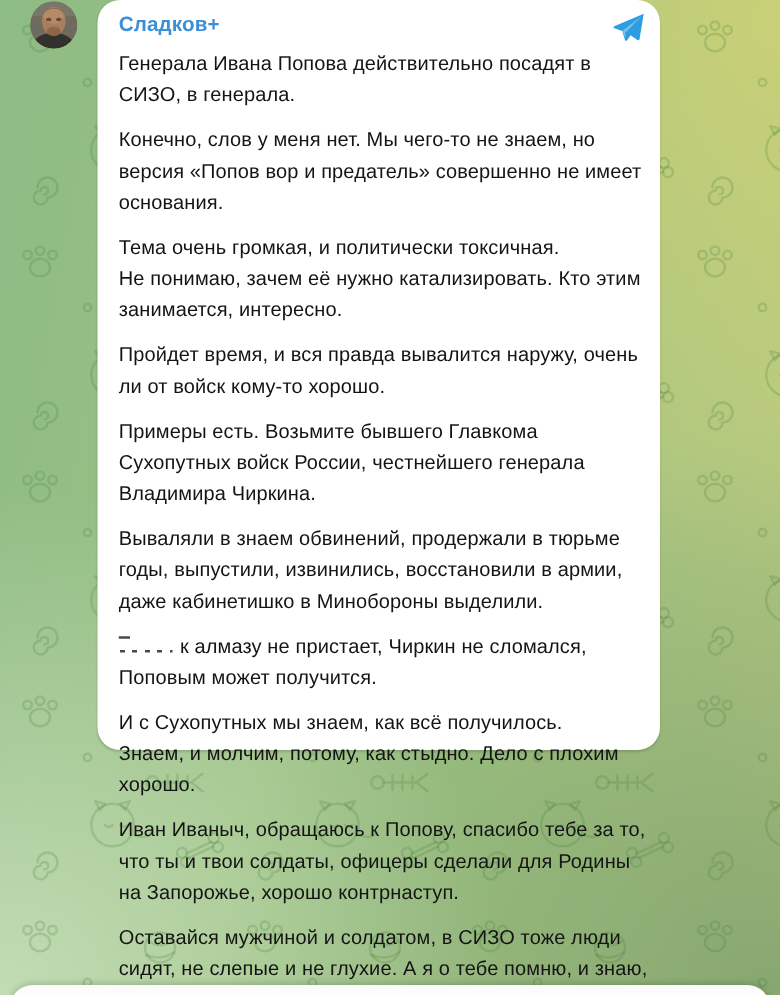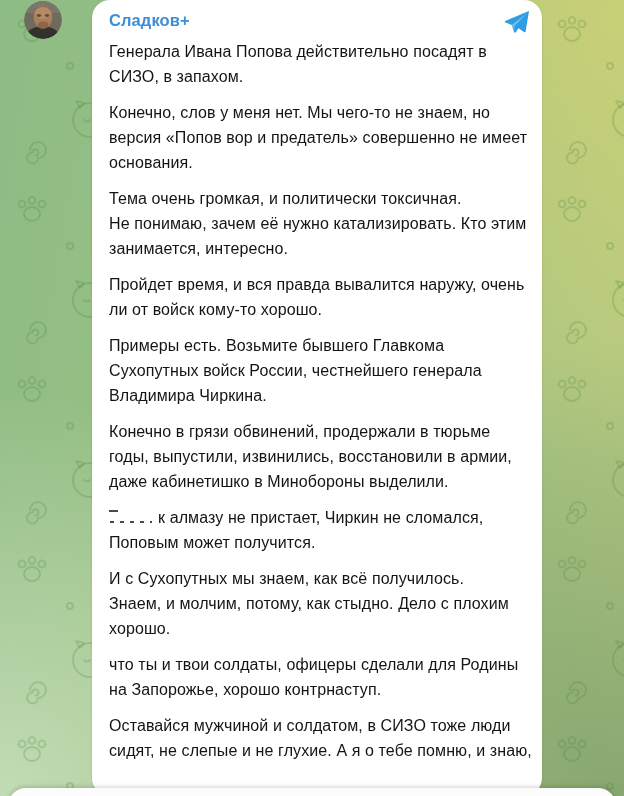--- a/index.html
+++ b/index.html
@@ -17,28 +17,27 @@
   }
   .doodles{position:absolute;inset:0;width:100%;height:100%;}
 
   .avatar{
     position:absolute;left:24px;top:1px;width:38px;height:38px;border-radius:50%;
     overflow:hidden;z-index:3;
   }
   .avatar svg{display:block;width:100%;height:100%;}
 
   .bubble{
-    position:absolute;left:78px;top:0;width:450px;height:796px;
+    position:absolute;left:78px;top:0;width:450px;height:600px;
     background:var(--bubble,#ffffff);
     border-radius:18px;
     box-shadow:0 1px 2px rgba(0,0,0,0.15);
     z-index:2;
     padding:9px 16px 0 17px;
     box-sizing:border-box;
-    margin-left:14px;
   }
   .channel-name{
     color:var(--accent,#3c8fd6);
     font-weight:700;font-size:16.5px;line-height:22px;
     letter-spacing:0.1px;
   }
   .plane-icon{position:absolute;top:10px;right:12px;width:26px;height:24px;}
 
   .msg{margin-top:8px;color:var(--text,#141414);font-size:16px;}
   .paragraph{margin:0 0 11px 0;}
@@ -136,21 +135,21 @@
     <div class="channel-name">Сладков+</div>
 
     <svg class="plane-icon" viewBox="0 0 27 25" xmlns="http://www.w3.org/2000/svg">
       <path d="M26,1.1 L1.4,11.4 c-0.9,0.38 -0.82,1.35 0.1,1.7 L8,15.5 L10.4,22.9 c0.27,0.82 1.25,0.95 1.75,0.25 L15,19 L20.8,23 c0.65,0.45 1.5,0.1 1.67,-0.65 L26,1.1 Z" fill="#2f9de2"></path>
       <path d="M8,15.5 L24.2,3.2 L10.6,16.9 L10.9,21.4 Z" fill="#ffffff" fill-opacity="0.35"></path>
     </svg>
 
     <div class="msg" id="paragraphs">
         <div class="paragraph bold">
           <div class="line">Генерала Ивана Попова действительно посадят в</div>
-          <div class="line">СИЗО, в запахом.</div>
+          <div class="line">СИЗО, в генерала.</div>
         </div>
         <div class="paragraph">
           <div class="line">Конечно, слов у меня нет. Мы чего-то не знаем, но</div>
           <div class="line">версия «Попов вор и предатель» совершенно не имеет</div>
           <div class="line">основания.</div>
         </div>
         <div class="paragraph">
           <div class="line">Тема очень громкая, и политически токсичная.</div>
           <div class="line">Не понимаю, зачем её нужно катализировать. Кто этим</div>
           <div class="line">занимается, интересно.</div>
@@ -158,34 +157,35 @@
         <div class="paragraph">
           <div class="line">Пройдет время, и вся правда вывалится наружу, очень</div>
           <div class="line">ли от войск кому-то хорошо.</div>
         </div>
         <div class="paragraph">
           <div class="line">Примеры есть. Возьмите бывшего Главкома</div>
           <div class="line">Сухопутных войск России, честнейшего генерала</div>
           <div class="line">Владимира Чиркина.</div>
         </div>
         <div class="paragraph">
-          <div class="line">Конечно в грязи обвинений, продержали в тюрьме</div>
+          <div class="line">Вываляли в знаем обвинений, продержали в тюрьме</div>
           <div class="line">годы, выпустили, извинились, восстановили в армии,</div>
           <div class="line">даже кабинетишко в Минобороны выделили.</div>
         </div>
         <div class="paragraph">
           <div class="line"><span class="censored"></span>к алмазу не пристает, Чиркин не сломался,</div>
           <div class="line">Поповым может получится.</div>
         </div>
         <div class="paragraph">
           <div class="line">И с Сухопутных мы знаем, как всё получилось.</div>
           <div class="line">Знаем, и молчим, потому, как стыдно. Дело с плохим</div>
           <div class="line">хорошо.</div>
         </div>
         <div class="paragraph">
+          <div class="line">Иван Иваныч, обращаюсь к Попову, спасибо тебе за то,</div>
           <div class="line">что ты и твои солдаты, офицеры сделали для Родины</div>
           <div class="line">на Запорожье, хорошо контрнаступ.</div>
         </div>
         <div class="paragraph">
           <div class="line">Оставайся мужчиной и солдатом, в СИЗО тоже люди</div>
           <div class="line">сидят, не слепые и не глухие. А я о тебе помню, и знаю,</div>
         </div>
       </div>
   </div>
 

